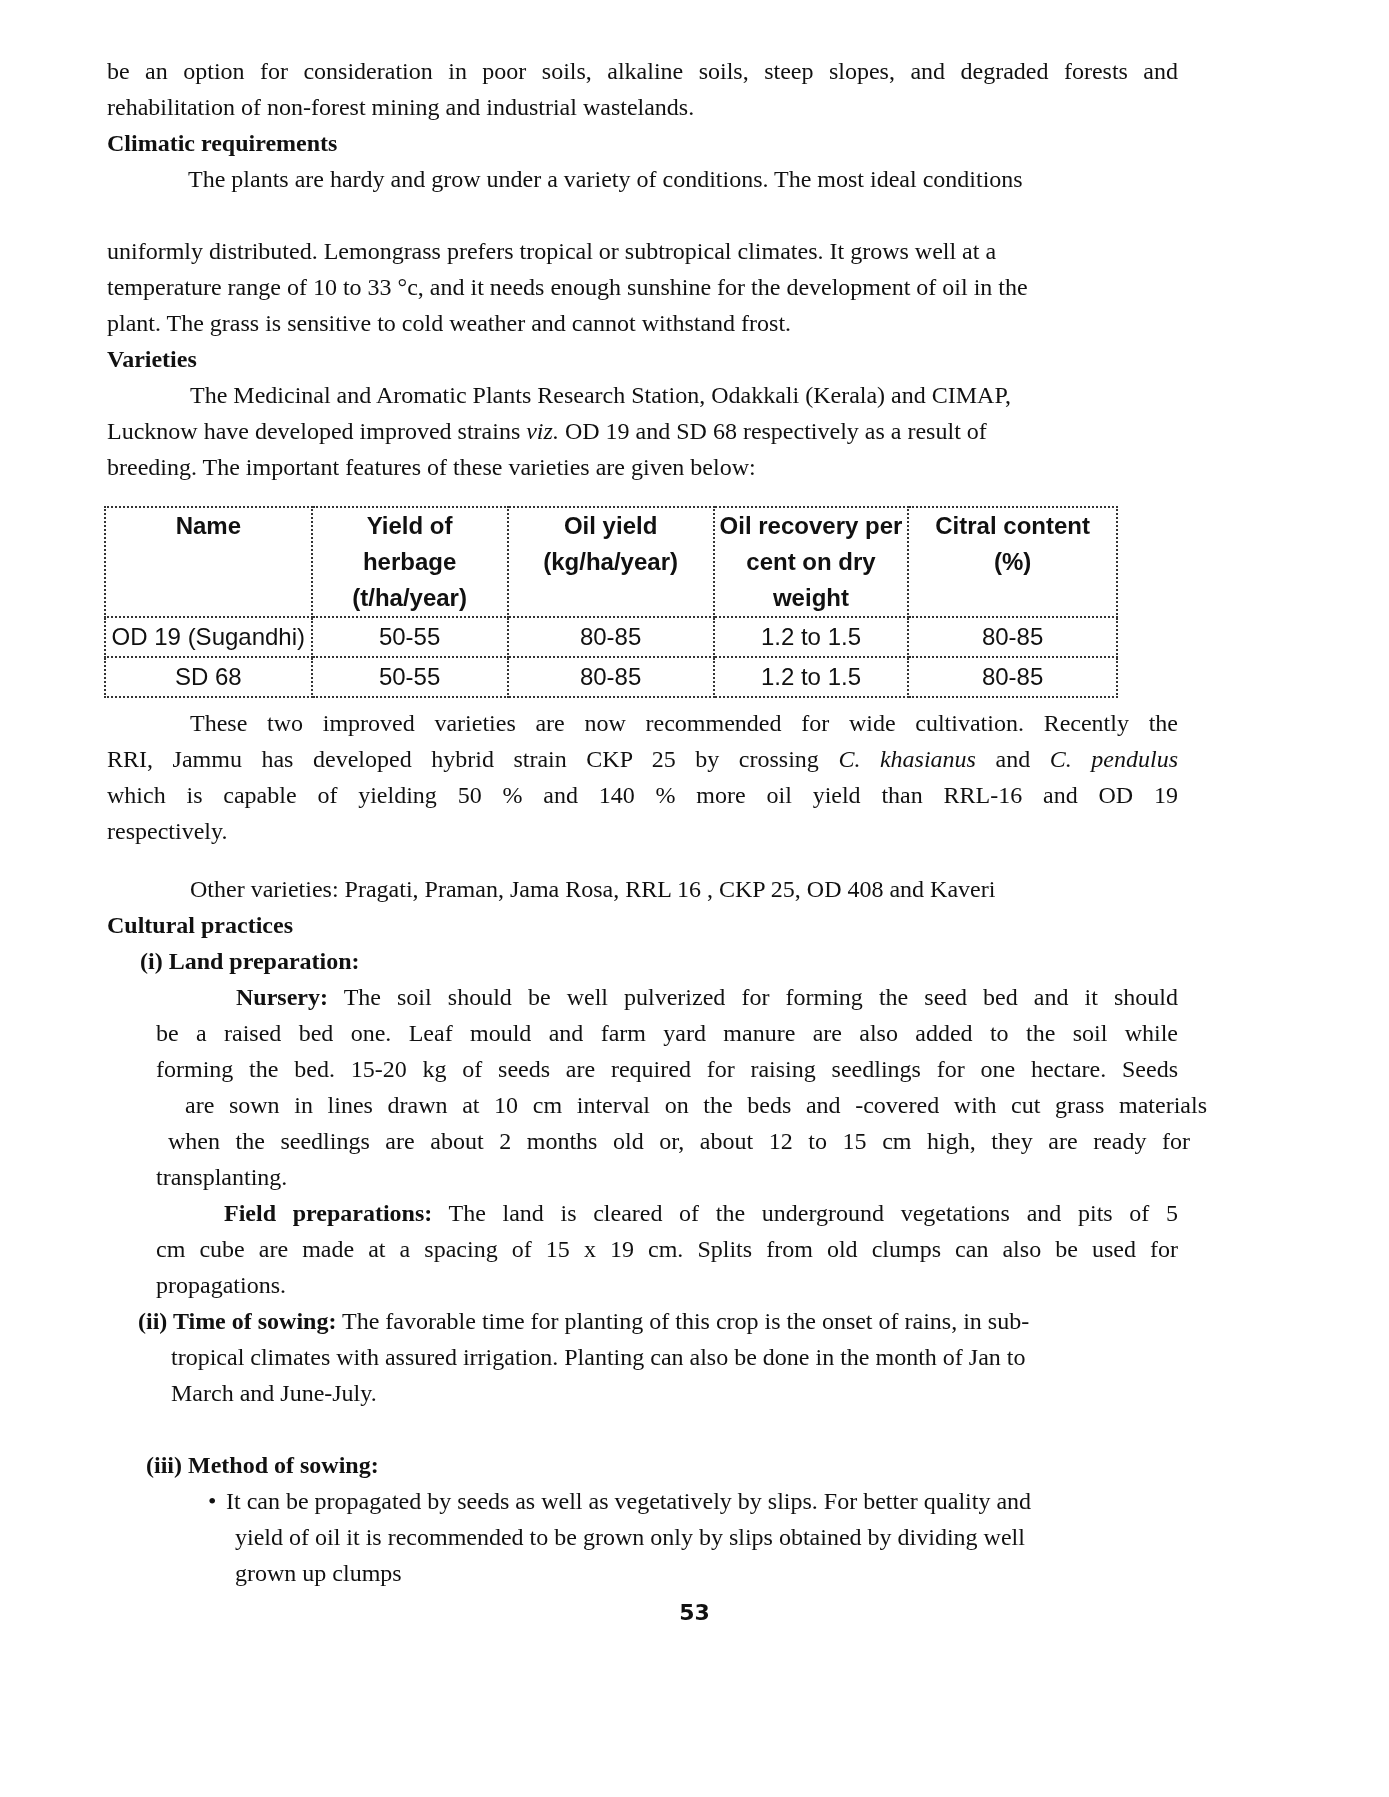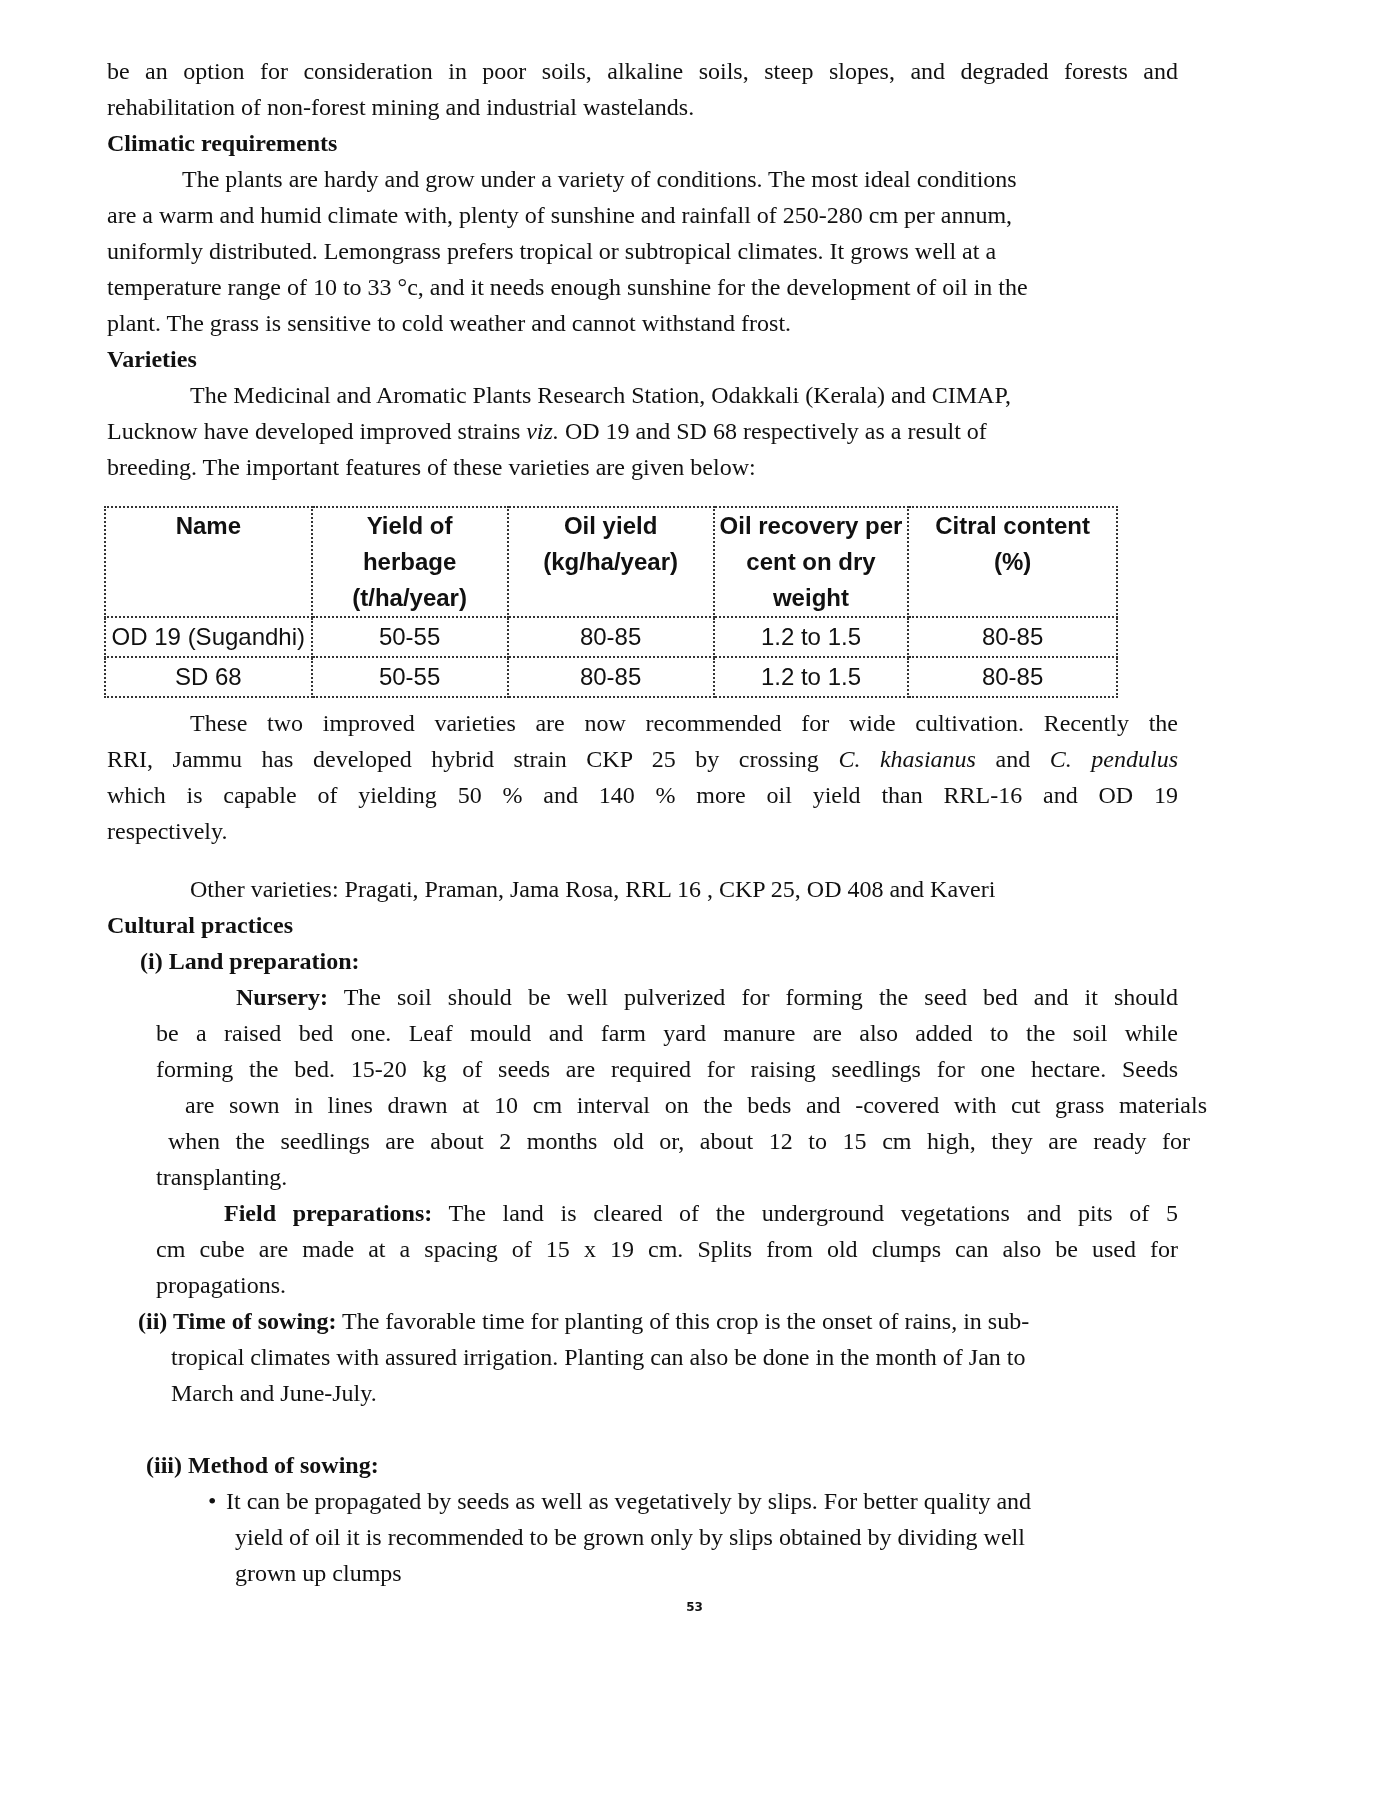--- a/index.html
+++ b/index.html
@@ -26,35 +26,34 @@
     border: 2px dotted #333333; text-align: center; vertical-align: top;
     padding: 0 2px; font-family: Liberation Sans, sans-serif;
   }
   table.varieties th { font-weight: bold; padding-top: 0; }
   table.varieties td { font-weight: normal; height: 38px; line-height: 38px; }
   .c1 { width: 203px; } .c2 { width: 192px; } .c3 { width: 202px; }
   .c4 { width: 191px; } .c5 { width: 206px; }
 
   .pagenum {
     position: absolute; left: 0; width: 1389px; top: 1600px; text-align: center;
-    font-family: "DejaVu Sans", "Liberation Sans", sans-serif; font-weight: bold; font-size: 12px;
+    font-family: "DejaVu Sans", "Liberation Sans", sans-serif; font-weight: bold; font-size: 22px;
   }
   .bullet { position: absolute; left: 208px; font-size: 24px; line-height: 30px; }
 </style>
 </head>
 <body>
 
 <div class="page">
 
   <div class="line just" style="top:56px;">be an option for consideration in poor soils, alkaline soils, steep slopes, and degraded forests and</div>
   <div class="line" style="top:92px;">rehabilitation of non-forest mining and industrial wastelands.</div>
 
   <div class="line heading" style="top:128px;">Climatic requirements</div>
-  <div class="line" style="top:164px; left:182px;">The plants are hardy and grow under a variety of conditions. The most ideal conditions</div>
-  <div class="line" style="top:200px;">are a warm and humid climate with, plenty of sunshine and rainfall of 250-280 cm per annum,</div>
+  <div class="line" style="top:164px; left:188px;">The plants are hardy and grow under a variety of conditions. The most ideal conditions</div>
   <div class="line" style="top:236px;">uniformly distributed. Lemongrass prefers tropical or subtropical climates. It grows well at a</div>
   <div class="line" style="top:272px;">temperature range of 10 to 33 °c, and it needs enough sunshine for the development of oil in the</div>
   <div class="line" style="top:308px;">plant. The grass is sensitive to cold weather and cannot withstand frost.</div>
 
   <div class="line heading" style="top:344px;">Varieties</div>
   <div class="line" style="top:380px; left:190px;">The Medicinal and Aromatic Plants Research Station, Odakkali (Kerala) and CIMAP,</div>
   <div class="line" style="top:416px;"><span>Lucknow have developed improved strains </span><span class="i">viz.</span><span> OD 19 and SD 68 respectively as a result of</span></div>
   <div class="line" style="top:452px;">breeding. The important features of these varieties are given below:</div>
 
   <table class="varieties">

